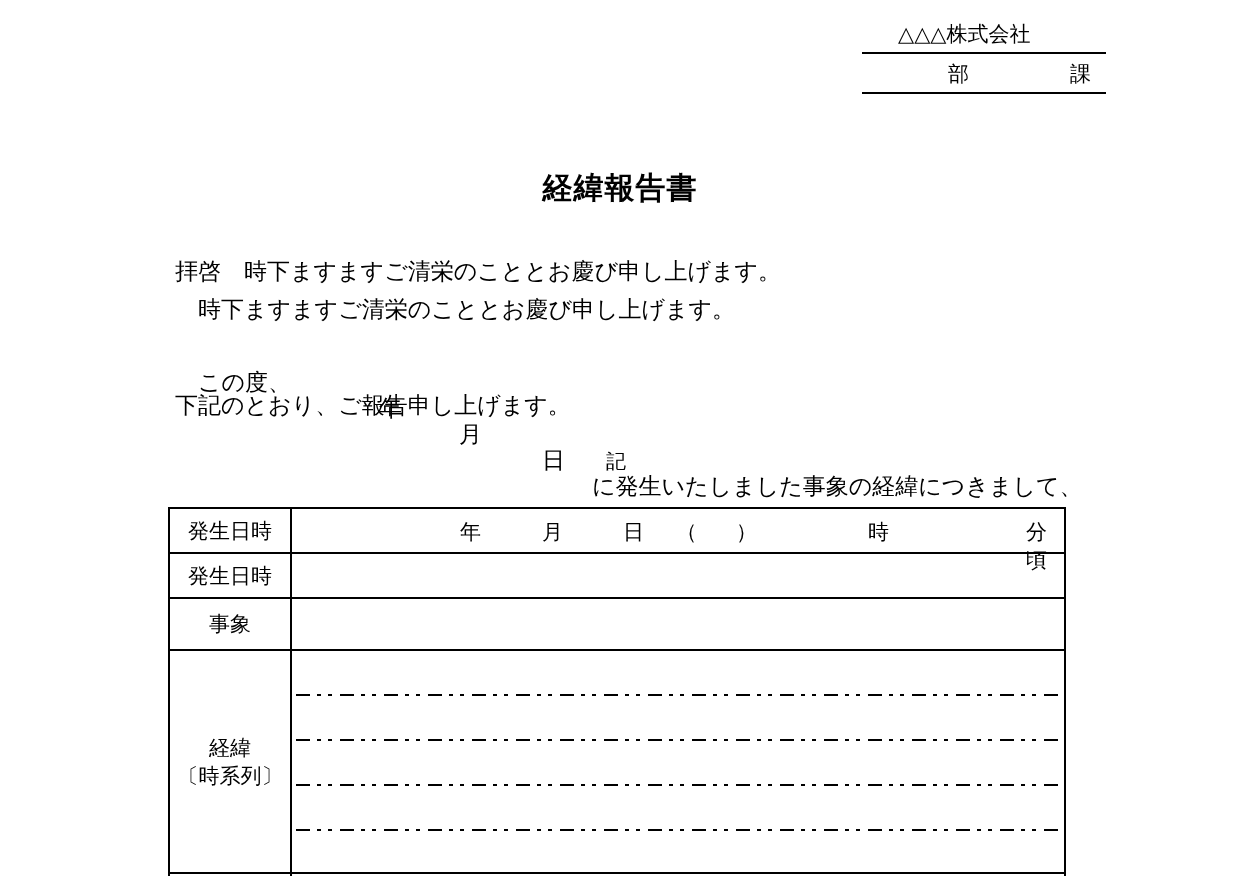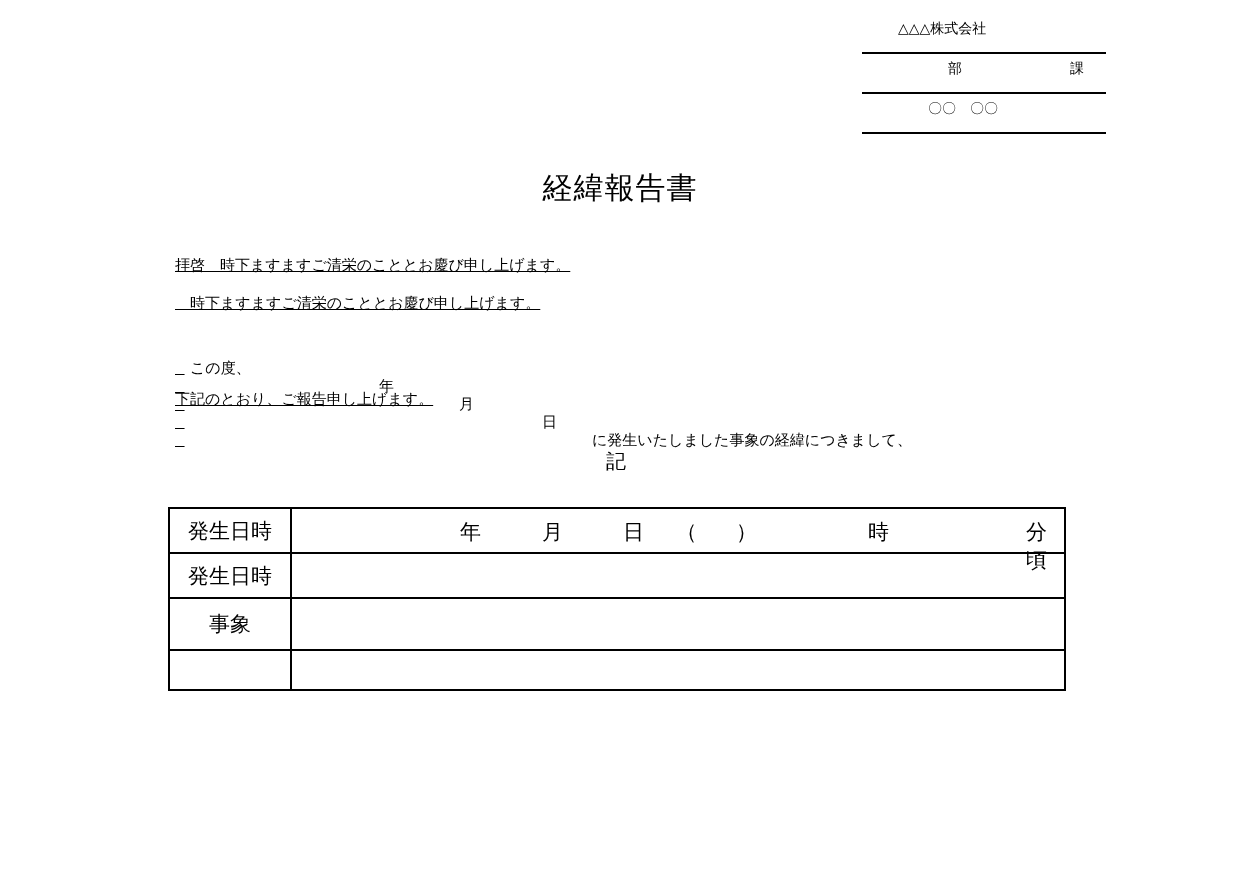--- a/index.html
+++ b/index.html
@@ -1,23 +1,23 @@
 <!DOCTYPE html>
 <html><head>
 <meta charset="utf-8">
 <style>
   html, body { margin:0; padding:0; background:#ffffff; }
   body { width:1240px; height:876px; position:relative; overflow:hidden;
          font-family: "DejaVu Sans", "Liberation Sans", sans-serif; color:#000; }
   .abs { position:absolute; }
   .sender { left:862px; top:14px; width:244px; }
-  .sender .row { height:38px; border-bottom:2px solid #000; position:relative; font-size:14px; }
+  .sender .row { height:38px; border-bottom:2px solid #000; position:relative; font-size:21px; }
   .sender .row span { position:absolute; top:6px; }
-  .title { left:0; width:1240px; top:168px; text-align:center; font-size:30px; font-weight:normal; letter-spacing:1px; }
-  .para { left:175px; font-size:15px; white-space:pre;text-decoration:underline; }
+  .title { left:0; width:1240px; top:168px; text-align:center; font-size:30px; font-weight:bold; letter-spacing:1px; }
+  .para { left:175px; font-size:23px; white-space:pre; }
   .ki { left:606px; top:448px; font-size:20px; }
   table.report { position:absolute; left:168px; top:507px; border-collapse:collapse; width:898px; }
   table.report td { border:2px solid #000; padding:0; font-size:21px; }
   td.label { width:120px; text-align:center;margin-top:45px; }
   .dtrow { position:relative; height:41px; }
   .dtrow span { position:absolute; top:8px; }
   .dashline { height:2px; position:absolute; left:4px; right:2px;
     background-image: repeating-linear-gradient(to right,
       #000 0px, #000 14px, transparent 14px, transparent 21px,
       #000 21px, #000 25px, transparent 25px, transparent 32px,
@@ -26,23 +26,20 @@
 </head>
 <body>
 
 <div class="abs sender">
   <div class="row">
     <span style="left:36px">△△△株式会社</span>
   </div>
   <div class="row">
     <span style="left:86px">部</span>
     <span style="left:208px">課</span>
-  </div>
-  <div class="row">
-    <span style="left:66px">〇〇　〇〇</span>
   </div>
 </div>
 
 <div class="abs title">経緯報告書</div>
 
 <div class="abs para" style="top:256px">拝啓　時下ますますご清栄のこととお慶び申し上げます。</div>
 <div class="abs para" style="top:294px">　時下ますますご清栄のこととお慶び申し上げます。</div>
 <div class="abs para" style="top:341px; width:900px; height:30px;">
   <span class="abs" style="left:0">　この度、</span>
   <span class="abs" style="left:204px">年</span>
@@ -71,18 +68,30 @@
     </td>
   </tr>
   <tr style="height:45px">
     <td class="label">発生日時</td>
     <td></td>
   </tr>
   <tr style="height:52px">
     <td class="label">事象</td>
     <td></td>
   </tr>
+  <tr style="height:223px">
+    <td class="label" style="line-height:28px">
+      <div>経緯</div>
+      <div>〔時系列〕</div>
+    </td>
+    <td style="position:relative;">
+      <div class="dashline" style="top:43px"></div>
+      <div class="dashline" style="top:88px"></div>
+      <div class="dashline" style="top:133px"></div>
+      <div class="dashline" style="top:178px"></div>
+    </td>
+  </tr>
   <tr style="height:40px">
     <td class="label"></td>
     <td></td>
   </tr>
 </tbody>
   </table>
 
 </body></html>

